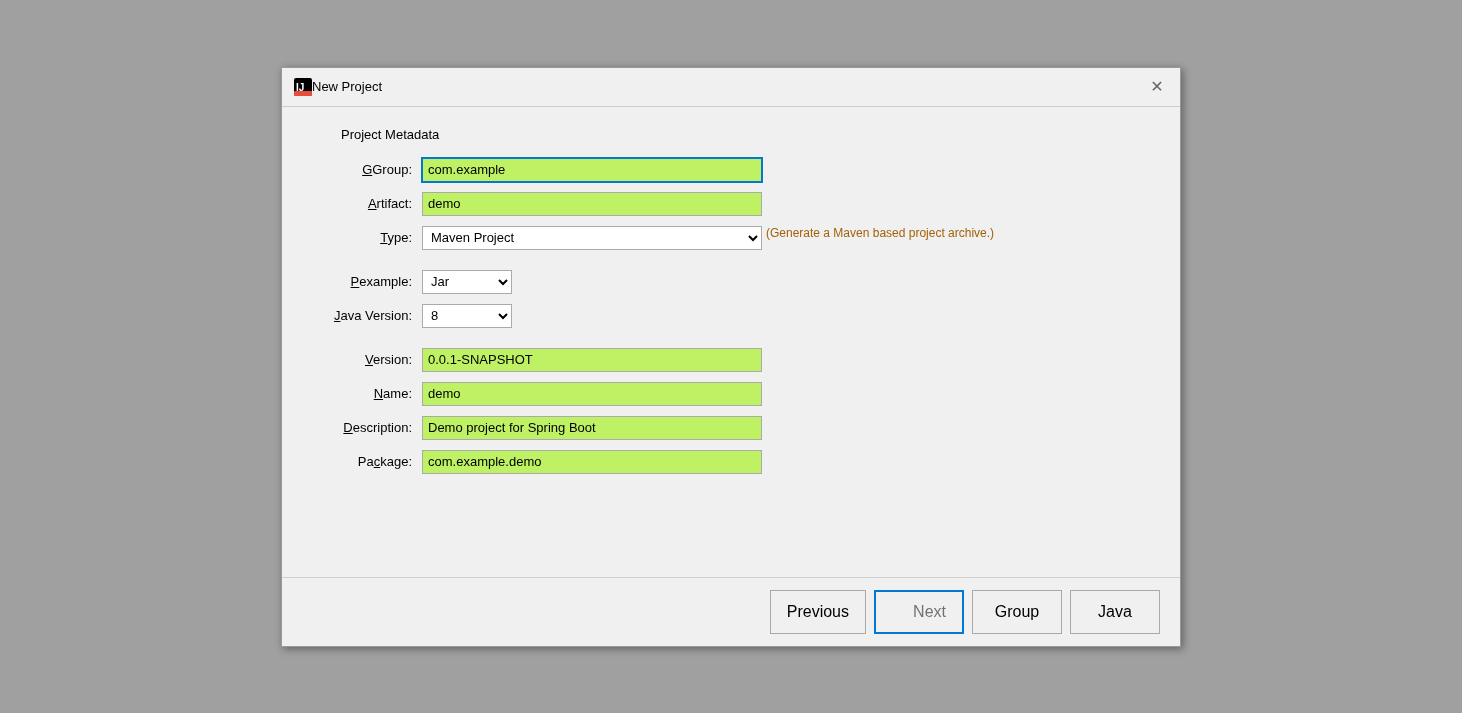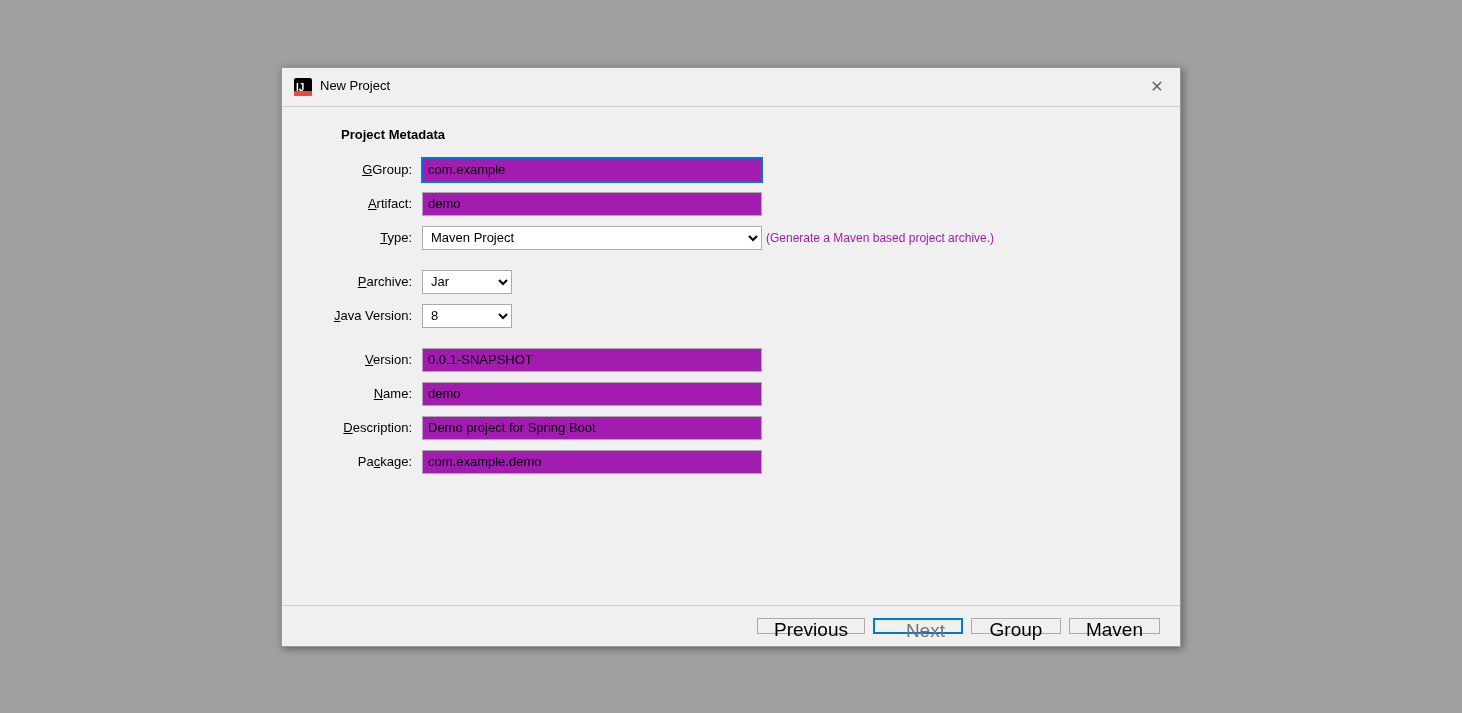--- a/index.html
+++ b/index.html
@@ -36,21 +36,21 @@
       background: #f0f0f0;
       border-bottom: 1px solid #ccc;
       padding: 8px 12px;
       display: flex;
       align-items: center;
       justify-content: space-between;
     }
 
     .dialog-title-left {
       display: flex;
-      gap: 8px;
+      align-items: center;
     }
 
     .dialog-icon {
       width: 18px;
       height: 18px;
       display: flex;
       align-items: center;
       justify-content: center;
     }
 
@@ -78,21 +78,21 @@
       justify-content: center;
       padding: 0;
     }
 
     .dialog-content {
       padding: 20px 30px;
       flex: 1;
     }
 
     .section-title {
-      font-weight: bold;
+      font-weight: normal;
       font-size: 13px;
       margin-bottom: 16px;
       padding-left: 29px;
     }
 
     .form-row {
       display: flex;
       align-items: center;
       margin-bottom: 10px;
     }
@@ -108,21 +108,21 @@
     
     .ul-char {
       text-decoration: underline;
     }
 
     .form-input {
       height: 24px;
       border: 1px solid #aaa;
       padding: 2px 5px;
       font-size: 13px;
-      background: #a21caf;
+      background: #bef264;
       outline: none;
       width: 340px;
     }
 
     .form-input.focused {
       border: 1px solid #0078d4;
       outline: 1px solid #0078d4;
     }
 
     .form-select {
@@ -137,48 +137,47 @@
     .form-select-wide {
       width: 340px;
     }
 
     .form-select-small {
       width: 90px;
     }
 
     .type-select-wrapper {
       display: flex;
-      align-items: center;
     }
 
     .type-select-hint {
-      color: #a21caf;
+      color: #a16207;
       font-size: 12px;
       margin-left: 4px;
     }
 
     .spacer-row {
       height: 10px;
     }
 
     .dialog-footer {
       padding: 12px 20px;
       display: flex;
       justify-content: flex-end;
       gap: 8px;
       align-items: center;
       border-top: 1px solid #d0d0d0;
       background: #f0f0f0;
     }
 
     .footer-btn {
-      height: 16px;
+      height: 44px;
       min-width: 90px;
       padding: 0 16px;
-      font-size: 19px;
+      font-size: 16px;
       border: 1px solid #aaa;
       background: #f0f0f0;
       cursor: pointer;
       color: #000;
     }
 
     .footer-btn.primary {
       border: 2px solid #0078d4;
       background: #f0f0f0;
       color: #737373;
@@ -233,21 +232,21 @@
         </select>
         <span class="type-select-hint">(Generate a Maven based project archive.)</span>
       </div>
     </div>
 
 
     <div class="spacer-row"></div>
 
     <div class="form-row">
       <label class="form-label">
-        <span class="ul-char">P</span><span>archive:</span>
+        <span class="ul-char">P</span><span>example:</span>
       </label>
       <select class="form-select form-select-small">
         <option>Jar</option>
         <option>War</option>
       </select>
     </div>
 
     <div class="form-row">
       <label class="form-label">
         <span class="ul-char">J</span><span>ava Version:</span>
@@ -288,16 +287,16 @@
       </label>
       <input type="text" class="form-input" value="com.example.demo" style="">
     </div>
 
   </div>
 
   <div class="dialog-footer">
     <button class="footer-btn">Previous</button>
     <button class="footer-btn primary">Next</button>
     <button class="footer-btn">Group</button>
-    <button class="footer-btn">Maven</button>
+    <button class="footer-btn">Java</button>
   </div>
 
 </div>
 
 </body></html>

